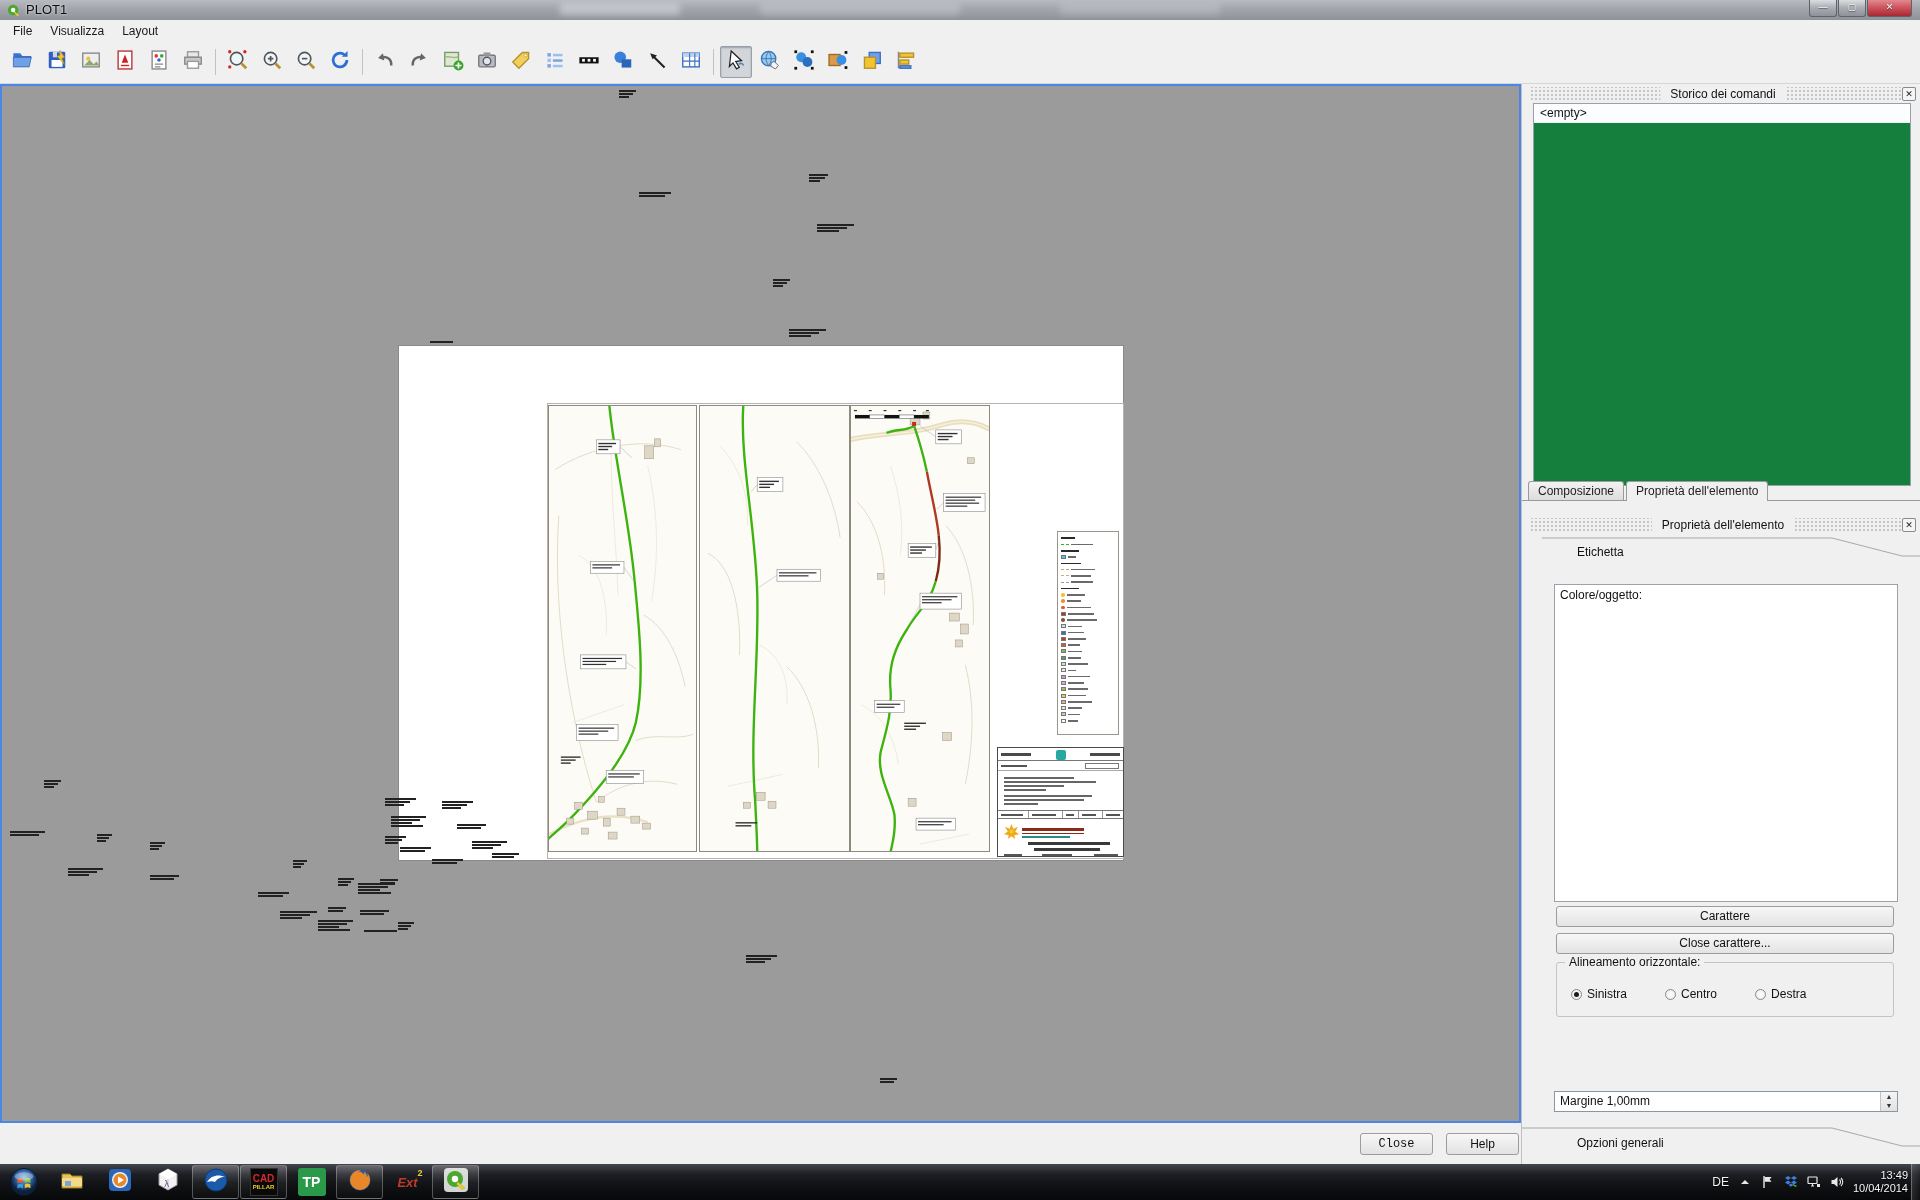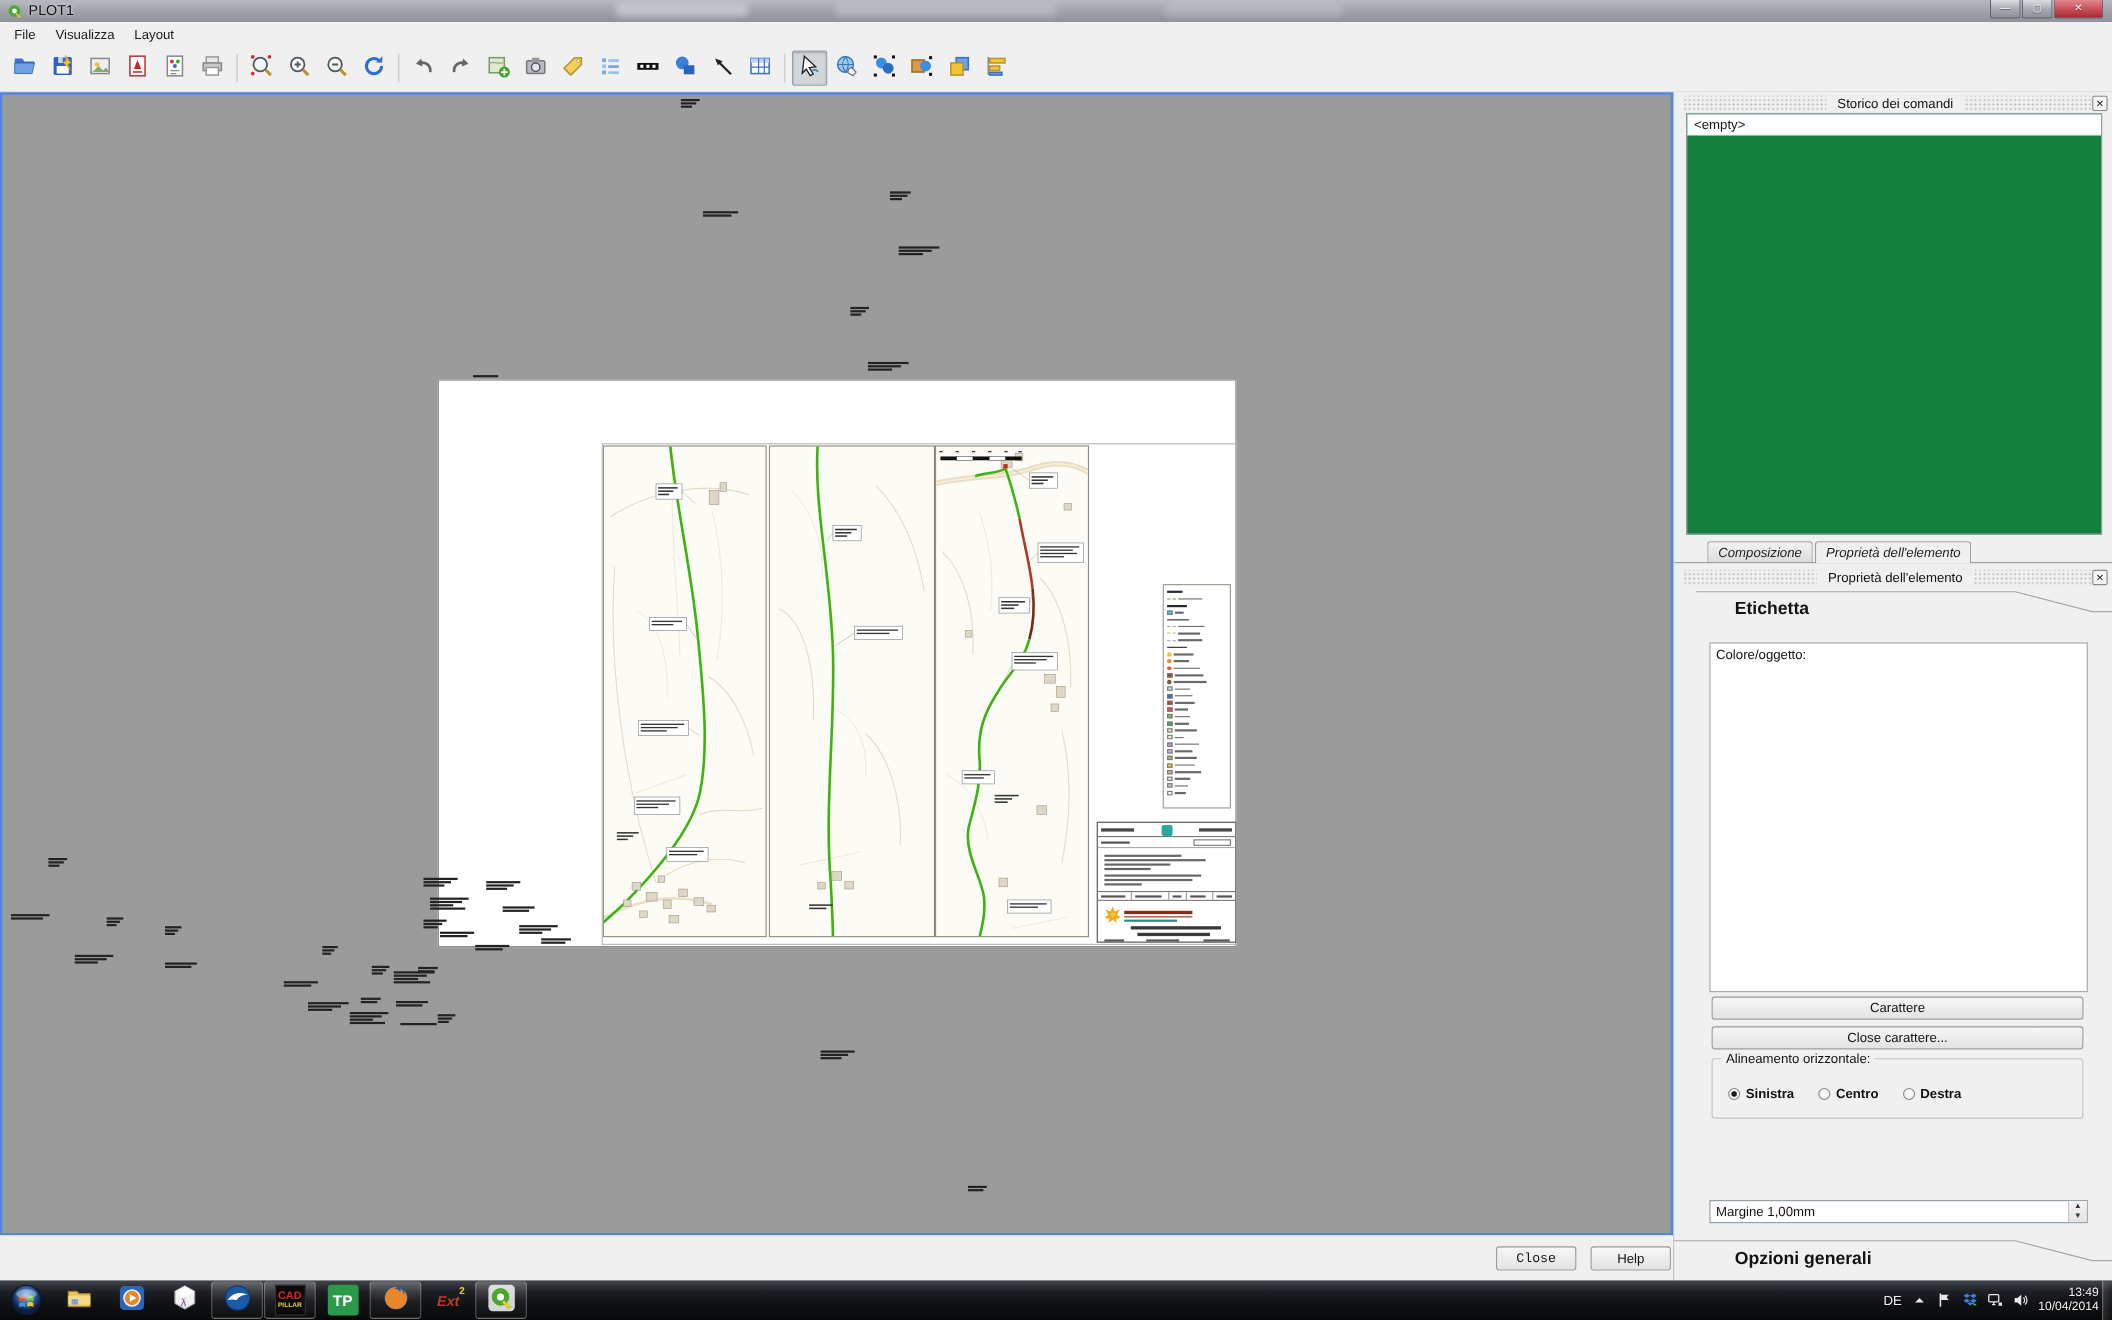--- a/index.html
+++ b/index.html
@@ -58,30 +58,30 @@
 .pushbtn { position:absolute; top:10px; height:22px; width:73px; background:linear-gradient(#f7f7f7,#e2e2e2); border:1px solid #9c9c9c; border-radius:3px; font-size:12px; color:#111; text-align:center; line-height:20px; }
 
 
 #rightpanel { position:absolute; left:1521px; top:0; width:399px; height:1080px; background:#f0f0f0; border-left:1px solid #c0c0c0; font-size:12px; color:#111; }
 .dockhead { position:absolute; left:8px; right:4px; height:15px;
   background-image:radial-gradient(circle,#c6c6c6 0.8px,transparent 1px); background-size:4px 4px; background-position:0 2px; }
 .dockhead .dh-label { position:absolute; left:50%; transform:translateX(-50%); top:0; background:#f0f0f0; padding:0 10px; font-size:12px; white-space:nowrap; }
 .xbtn { position:absolute; right:0; top:0; width:14px; height:14px; border:1px solid #8a8a8a; background:#f5f5f5; border-radius:2px; font-size:9px; line-height:12px; text-align:center; color:#222; }
 #historylist { position:absolute; left:11px; top:19px; width:378px; height:383px; background:#15803d; border:1px solid #98a0a8; }
 .hist-row { padding:2px 6px; font-size:12px; border-bottom:1px solid #eef2f6; background:#fbfdff; }
-#tabrow { position:absolute; left:0px; top:407px; width:399px; height:21px; border-bottom:1px solid #9a9a9a; padding-left:30px; display:flex; align-items:flex-end;font-style:italic; }
+#tabrow { position:absolute; left:0px; top:396px; width:399px; height:21px; border-bottom:1px solid #9a9a9a; padding-left:6px; display:flex; align-items:flex-end; }
 .tab { font-size:12px; padding:2px 9px 2px 9px; background:linear-gradient(#f3f3f3,#dcdcdc); border:1px solid #9a9a9a; border-bottom:none; border-radius:3px 3px 0 0; margin-right:2px; color:#222; }
 .tab.active { background:#f0f0f0; padding-bottom:3px; margin-bottom:-1px; }
 .deco-line { position:absolute; left:0; width:399px; height:22px; pointer-events:none; }
-.section-label { position:absolute; font-weight:bold; font-size:16px;padding-left:29px; }
+.section-label { position:absolute; font-weight:normal; font-size:12px;padding-left:29px; }
 #textarea { position:absolute; left:32px; top:500px; width:344px; height:318px; background:#fff; border:1px solid #9aa2aa; padding:3px 5px; font-size:12px; }
 .panelbtn { position:absolute; left:34px; width:338px; height:21px; background:linear-gradient(#f7f7f7,#e3e3e3); border:1px solid #9c9c9c; border-radius:3px; text-align:center; line-height:19px; font-size:12px; }
 .groupbox { position:absolute; left:34px; width:338px; height:55px; border:1px solid #c4c4c4; border-radius:3px; }
 .groupbox .gb-label { position:absolute; top:-8px; left:8px; background:#f0f0f0; padding:0 4px; font-size:12px; white-space:nowrap; }
-.radio-row { position:absolute; left:14px; top:24px; display:flex; gap:0px;font-weight:bold; }
+.radio-row { position:absolute; left:14px; top:24px; display:flex; gap:16px; }
 .radio-item { display:flex; align-items:center; margin-right:22px; }
 .radio { width:11px; height:11px; border-radius:50%; border:1px solid #888; background:radial-gradient(#fff,#e8e8e8); margin-right:5px; flex:none; }
 .radio.sel::after { content:''; display:block; width:5px; height:5px; margin:2px; border-radius:50%; background:#1a1a1a; }
 #spinbox { position:absolute; left:32px; top:1007px; width:344px; height:21px; background:#fff; border:1px solid #8a97a3; font-size:12px; }
 #spinbox .spin-text { position:absolute; left:5px; top:2px; }
 #spin-arrows { position:absolute; right:0; top:0; width:17px; height:19px; border-left:1px solid #c2c2c2; background:linear-gradient(#f5f5f5,#e2e2e2); }
 #spin-arrows div { height:9px; font-size:7px; line-height:9px; text-align:center; color:#333; }
 
 
 #taskbar { position:absolute; left:0; top:1164px; width:1920px; height:36px;

